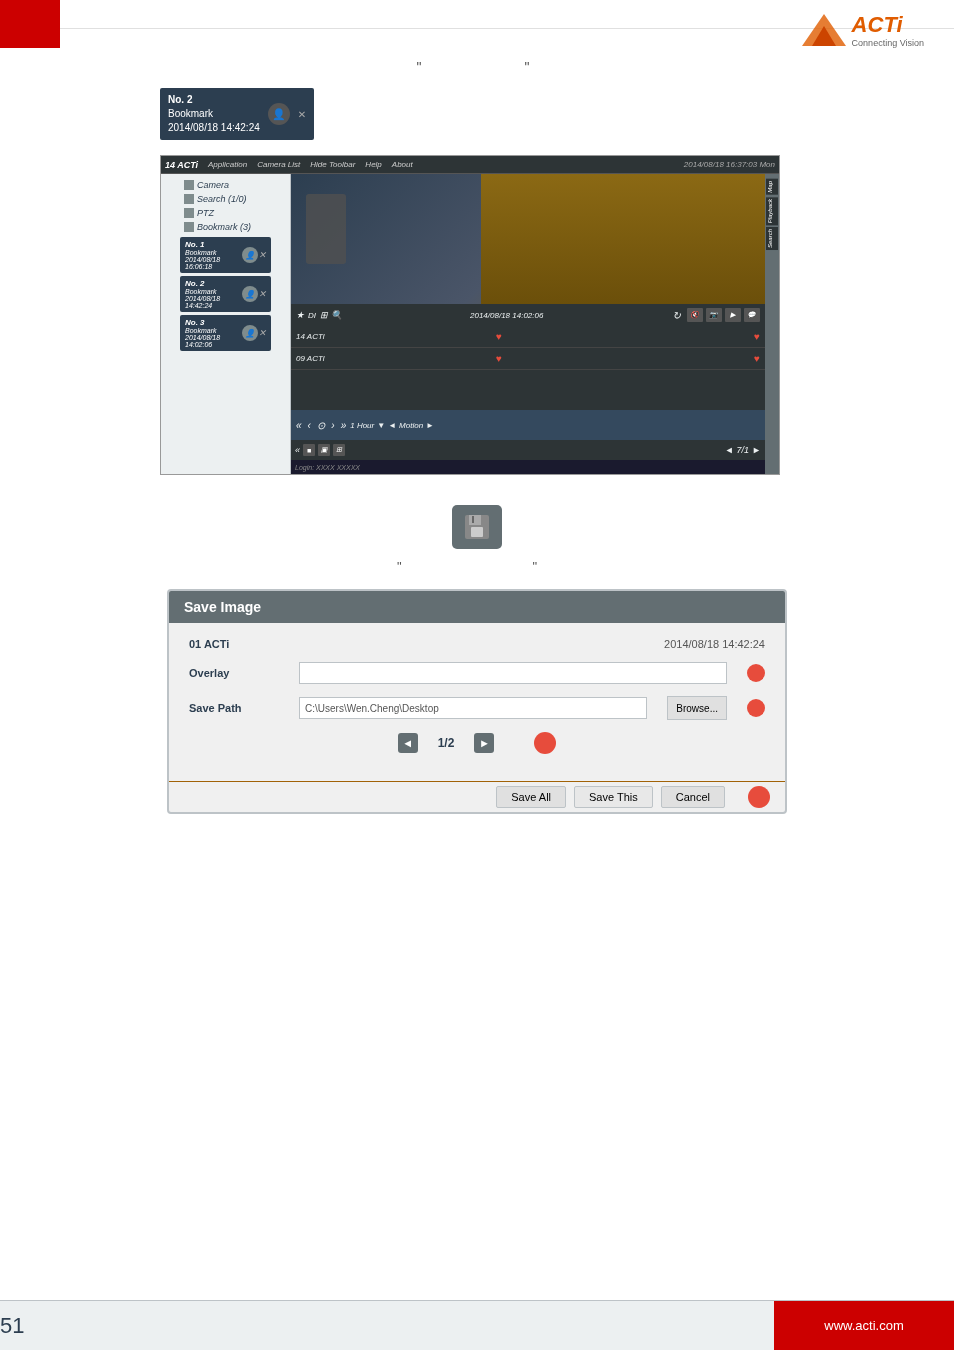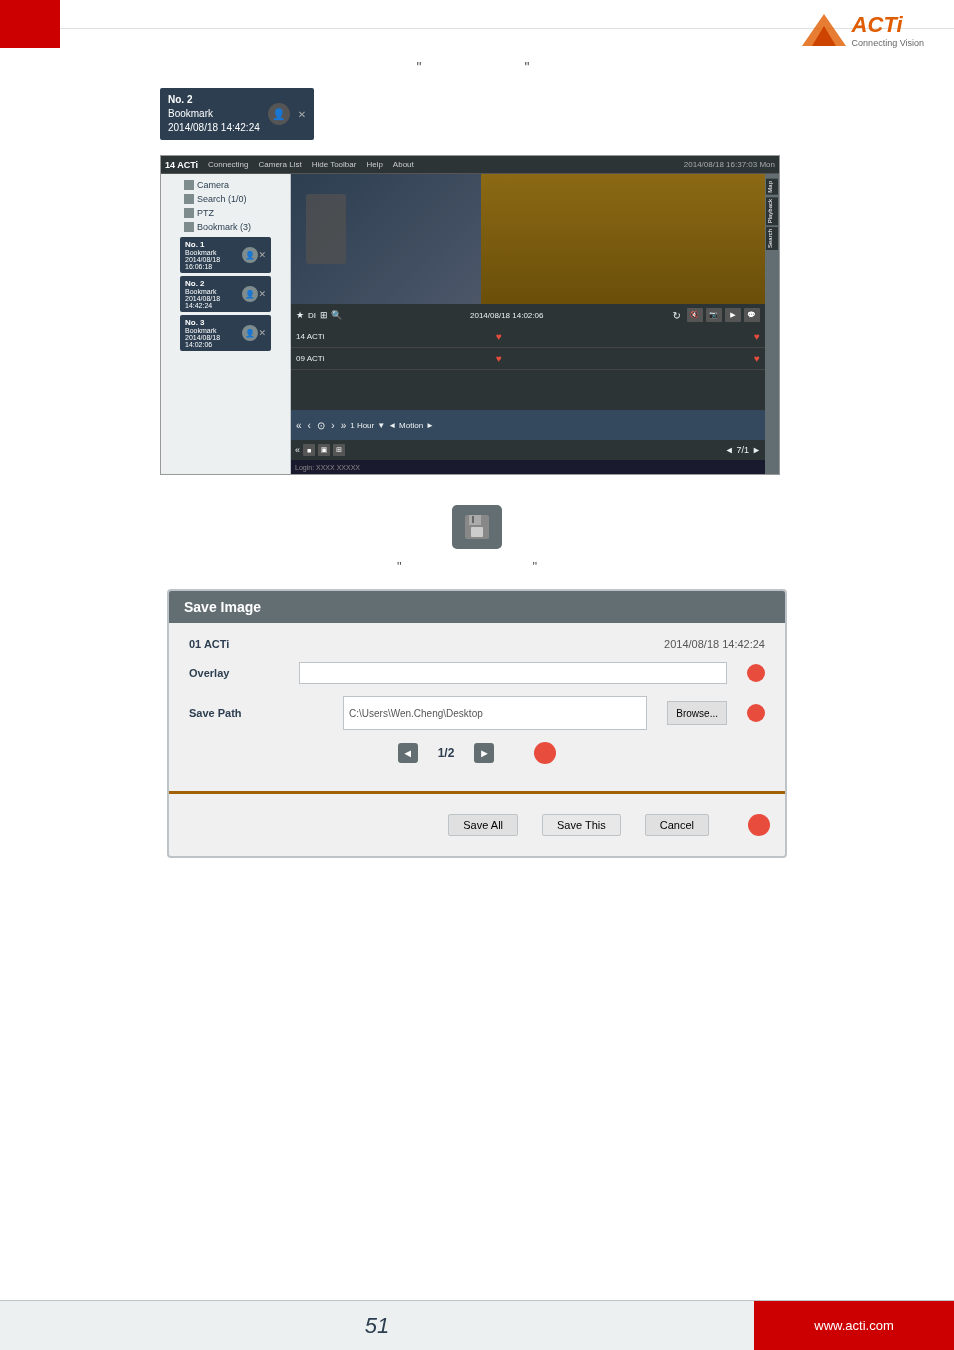--- a/index.html
+++ b/index.html
@@ -115,20 +115,21 @@
 
     
     .app-screenshot {
       border: 1px solid #999;
       background: #1a1a2e;
       width: 620px;
       margin-left: 100px;
       margin-top: 15px;
       position: relative;
       overflow: hidden;
+      font-style: italic;
     }
 
     
     .app-toolbar {
       background: #2d3436;
       height: 18px;
       display: flex;
       align-items: center;
       padding: 0 4px;
       font-size: 8px;
@@ -426,23 +427,22 @@
       background: white;
       font-size: 10px;
       padding: 0 5px;
     }
     .save-row-path-input {
       flex: 1;
       height: 22px;
       border: 1px solid #bdc3c7;
       background: white;
       font-size: 10px;
-      padding: 16px 5px;
+      padding: 4px 5px;
       color: #555;
-      margin-left: 44px;
     }
     .browse-btn {
       background: #e0e0e0;
       border: 1px solid #bdc3c7;
       font-size: 10px;
       padding: 2px 8px;
       cursor: pointer;
       height: 24px;
     }
     .red-dot {
@@ -472,23 +472,23 @@
     .nav-red-dot {
       width: 22px;
       height: 22px;
       background: #e74c3c;
       border-radius: 50%;
       margin-left: 20px;
     }
     .dialog-footer {
       display: flex;
       justify-content: flex-end;
-      gap: 24px;
-      padding: 20px 15px;
-      border-top: 3px solid #a16207;
+      gap: 8px;
+      padding: 4px 15px;
+      border-top: 1px solid #a16207;
     }
     .footer-btn {
       background: #e0e0e0;
       border: 1px solid #bdc3c7;
       font-size: 11px;
       padding: 4px 14px;
       cursor: pointer;
       border-radius: 2px;
     }
     .footer-btn.save-this {
@@ -510,34 +510,32 @@
       left: 0;
       right: 0;
       height: 50px;
       background: #ecf0f1;
       border-top: 1px solid #bdc3c7;
       display: flex;
       align-items: center;
     }
     .footer-page-num {
       flex: 1;
-      text-align: center;
       font-size: 22px;
       color: #2c3e50;
-      font-style: italic;
     }
     .footer-website {
       background: #cc0000;
       color: white;
       font-size: 13px;
       padding: 0 20px;
       height: 100%;
       display: flex;
       align-items: center;
-      width: 200px;
+      width: 180px;
       justify-content: center;
     }
   </style>
 </head>
 <body>
 
 <div class="header">
   <div class="logo-red-block"></div>
   <div class="logo-area">
     <div class="logo-box">
@@ -573,21 +571,21 @@
       </div>
       <div class="bookmark-icon-btn">👤</div>
       <span class="bookmark-close">✕</span>
     </div>
 
     
     <div class="app-screenshot">
 
       <div class="app-toolbar">
         <span class="app-toolbar-title">14 ACTi</span>
-        <span style="color:#ccc; font-size:8px;">Connecting</span>
+        <span style="color:#ccc; font-size:8px;">Application</span>
         <span style="color:#ccc; font-size:8px;">Camera List</span>
         <span style="color:#ccc; font-size:8px;">Hide Toolbar</span>
         <span style="color:#ccc; font-size:8px;">Help</span>
         <span style="color:#ccc; font-size:8px;">About</span>
         <span class="app-toolbar-right">2014/08/18 16:37:03 Mon</span>
       </div>
 
       <div class="app-body">
 
         <div class="app-sidebar">

